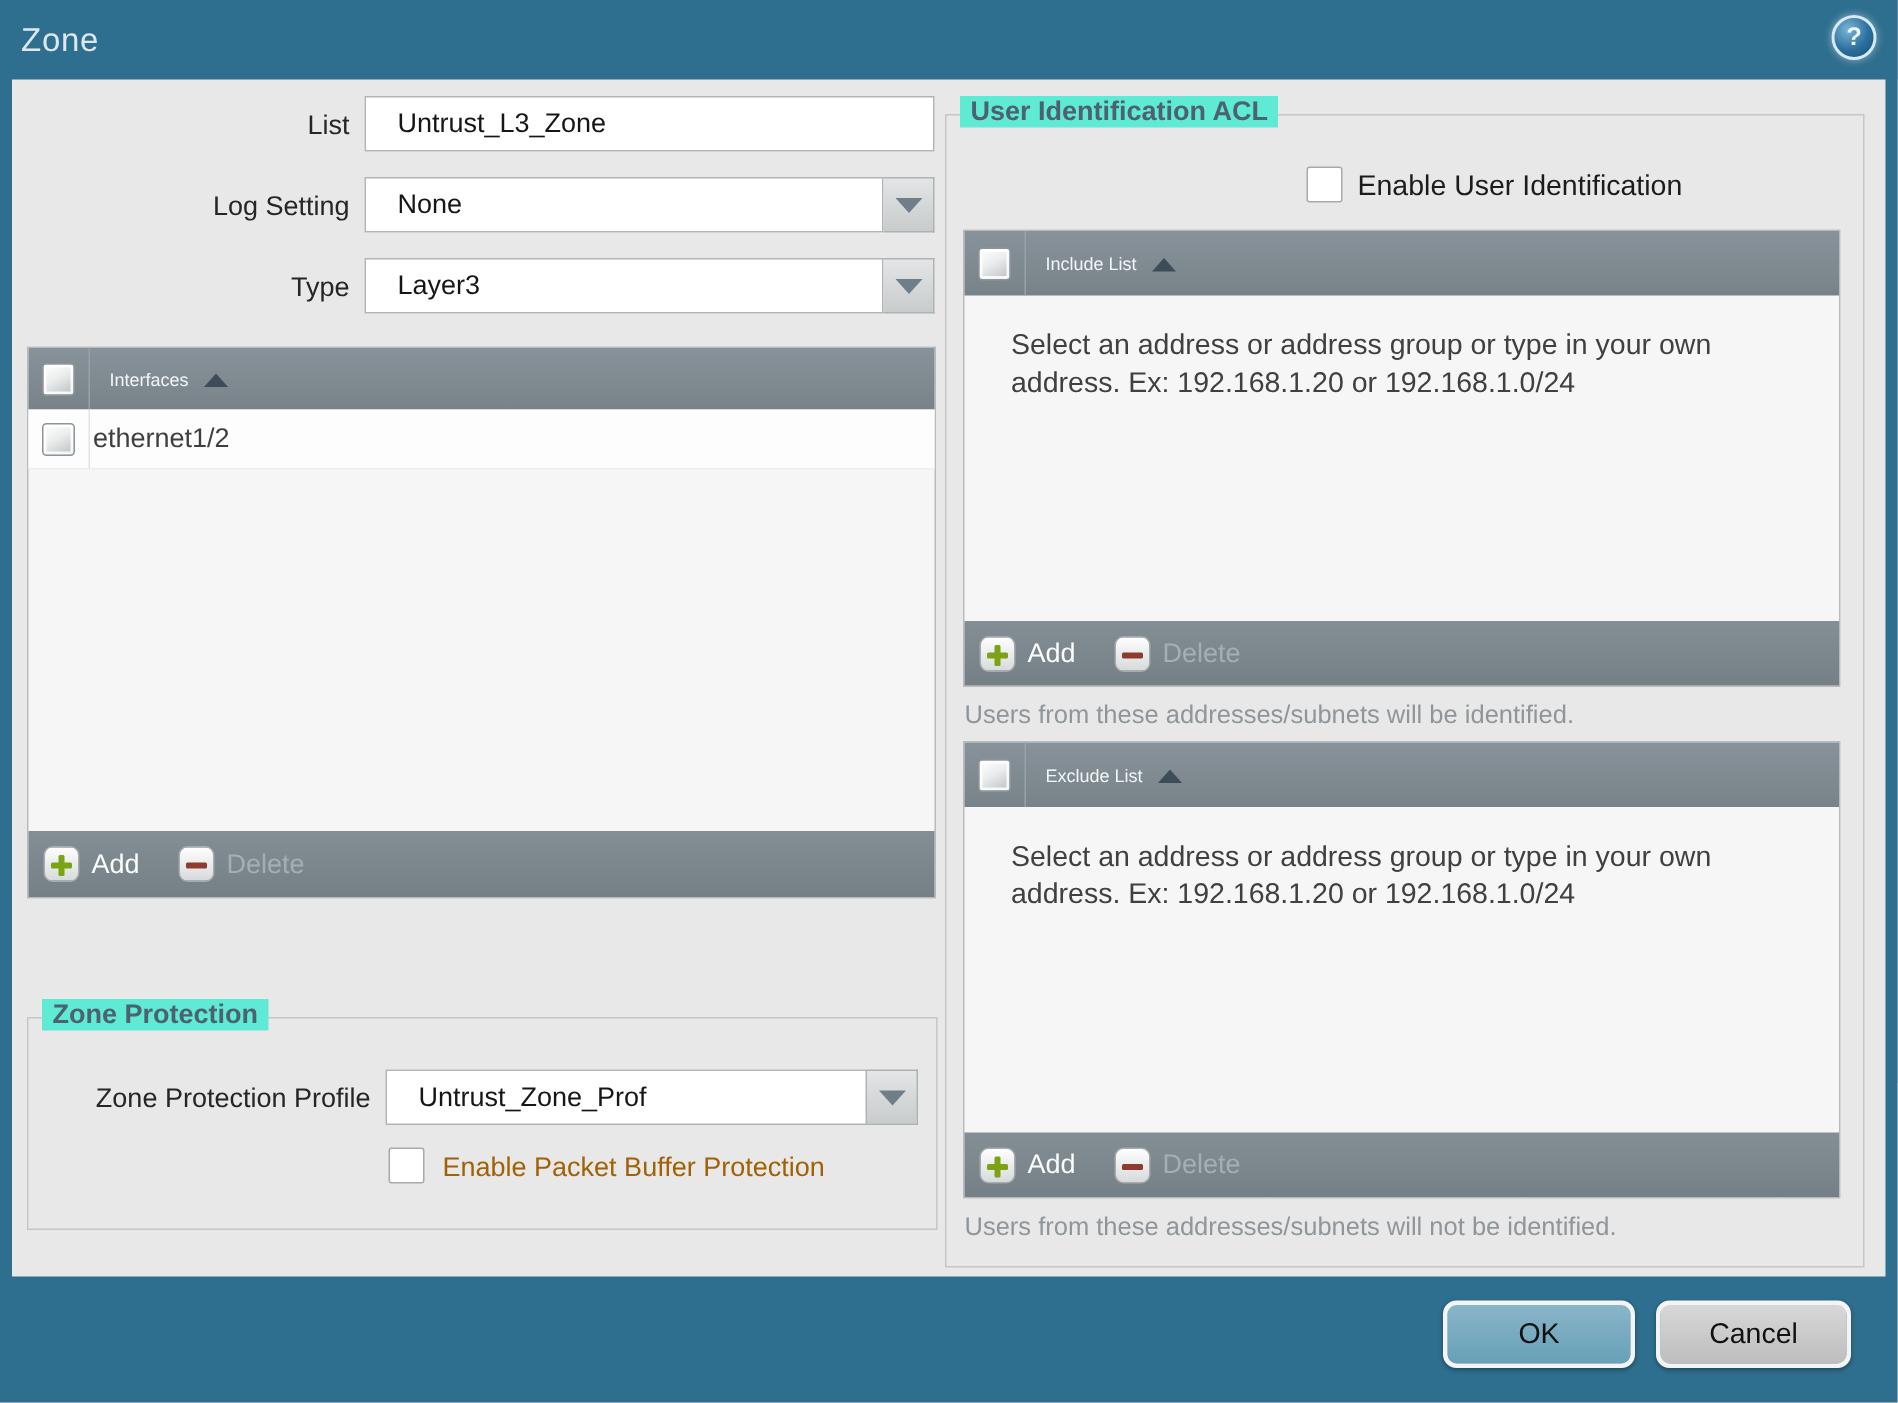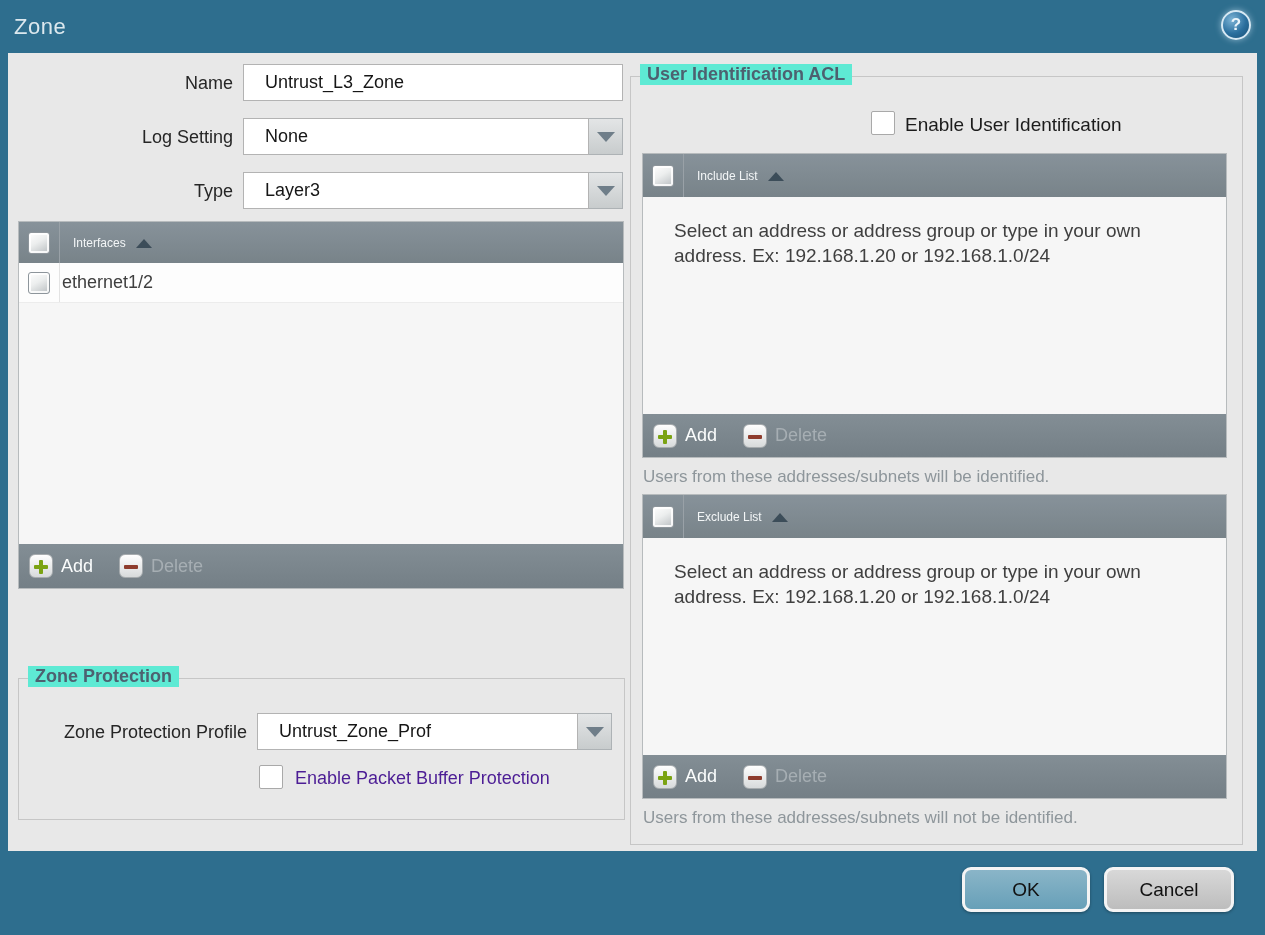--- a/index.html
+++ b/index.html
@@ -105,36 +105,36 @@
 
   <div class="titlebar">
     <div class="title-text">Zone</div>
     <div class="help-icon">
       <span>?</span>
     </div>
   </div>
 
   <div class="dialog">
 
-    <div class="form-label" style="left:0; top:20px;">Name</div>
+    <div class="form-label" style="left:0; top:20px;">List</div>
     <input class="textbox" style="left: 235px; top: 11px; width: 380px;" type="text" value="Untrust_L3_Zone">
 
     <div class="form-label" style="left:0; top:74px;">Log Setting</div>
     <input class="textbox" style="left: 235px; top: 65px; width: 346px;" type="text" value="None">
     <div class="dd-btn" style="left:581px; top:65px;">
       <div class="arr-down"></div>
     </div>
 
     <div class="form-label" style="left:0; top:128px;">Type</div>
     <input class="textbox" style="left: 235px; top: 119px; width: 346px;" type="text" value="Layer3">
     <div class="dd-btn" style="left:581px; top:119px;">
       <div class="arr-down"></div>
     </div>
 
-    <div class="tbl" style="left:10px; top:168px; width:606px; height:368px;">
+    <div class="tbl" style="left:10px; top:178px; width:606px; height:368px;">
       <div class="tbl-head">
         <div class="tbl-cbcell">
           <div class="cb3d"></div>
         </div>
         <div class="tbl-head-label">Interfaces</div>
         <div class="sort-arrow"></div>
       </div>
       <div class="tbl-row">
         <div class="tbl-cbcell">
           <div class="cb3d"></div>
@@ -156,21 +156,21 @@
 
     <div class="fieldset" style="left:10px; top:625px; width:607px; height:142px;">
       <div class="legend">Zone Protection</div>
     </div>
     <div class="form-label" style="left:14px; top:669px; width:225px;">Zone Protection Profile</div>
     <input class="textbox" style="left: 249px; top: 660px; width: 321px;" type="text" value="Untrust_Zone_Prof">
     <div class="dd-btn" style="left:570px; top:660px;">
       <div class="arr-down"></div>
     </div>
     <div class="cbplain" style="position:absolute; left:251px; top:712px;"></div>
-    <div style="position:absolute; left:287px; top:715px; font-size:18px; color:#4c1d95;">Enable Packet Buffer Protection</div>
+    <div style="position:absolute; left:287px; top:715px; font-size:18px; color:#a16207;">Enable Packet Buffer Protection</div>
 
     <div class="fieldset" style="left:622px; top:23px; width:613px; height:769px;">
       <div class="legend">User Identification ACL</div>
     </div>
     <div class="cbplain" style="position:absolute; left:863px; top:58px;"></div>
     <div style="position:absolute; left:897px; top:61px; font-size:19px; color:#1c1c1c;">Enable User Identification</div>
 
     <div class="tbl" style="left:634px; top:100px; width:585px; height:305px;">
       <div class="tbl-head" style="height:43px;">
         <div class="tbl-cbcell">

